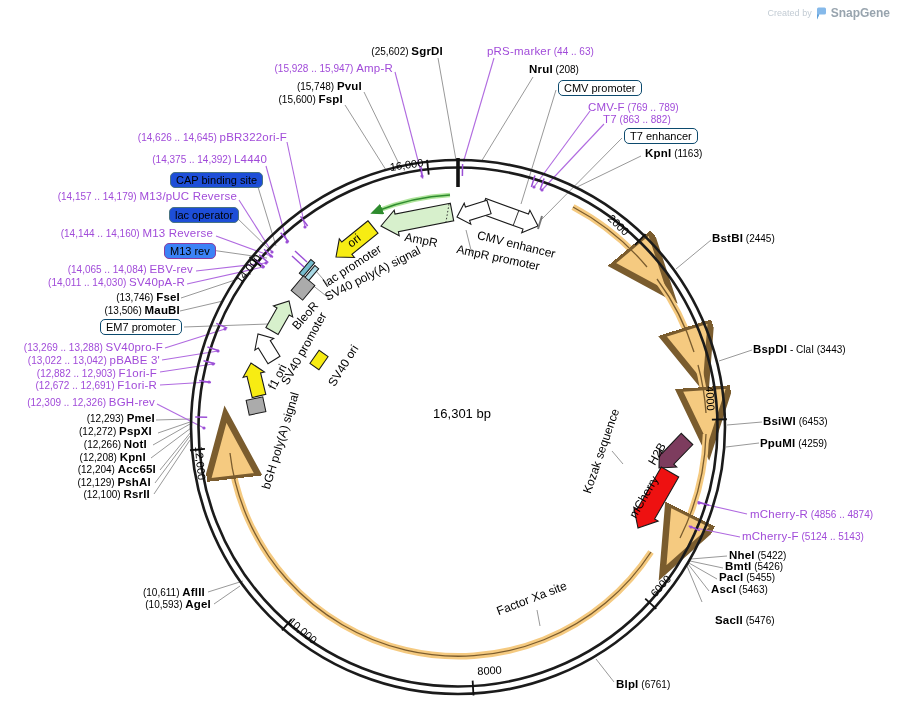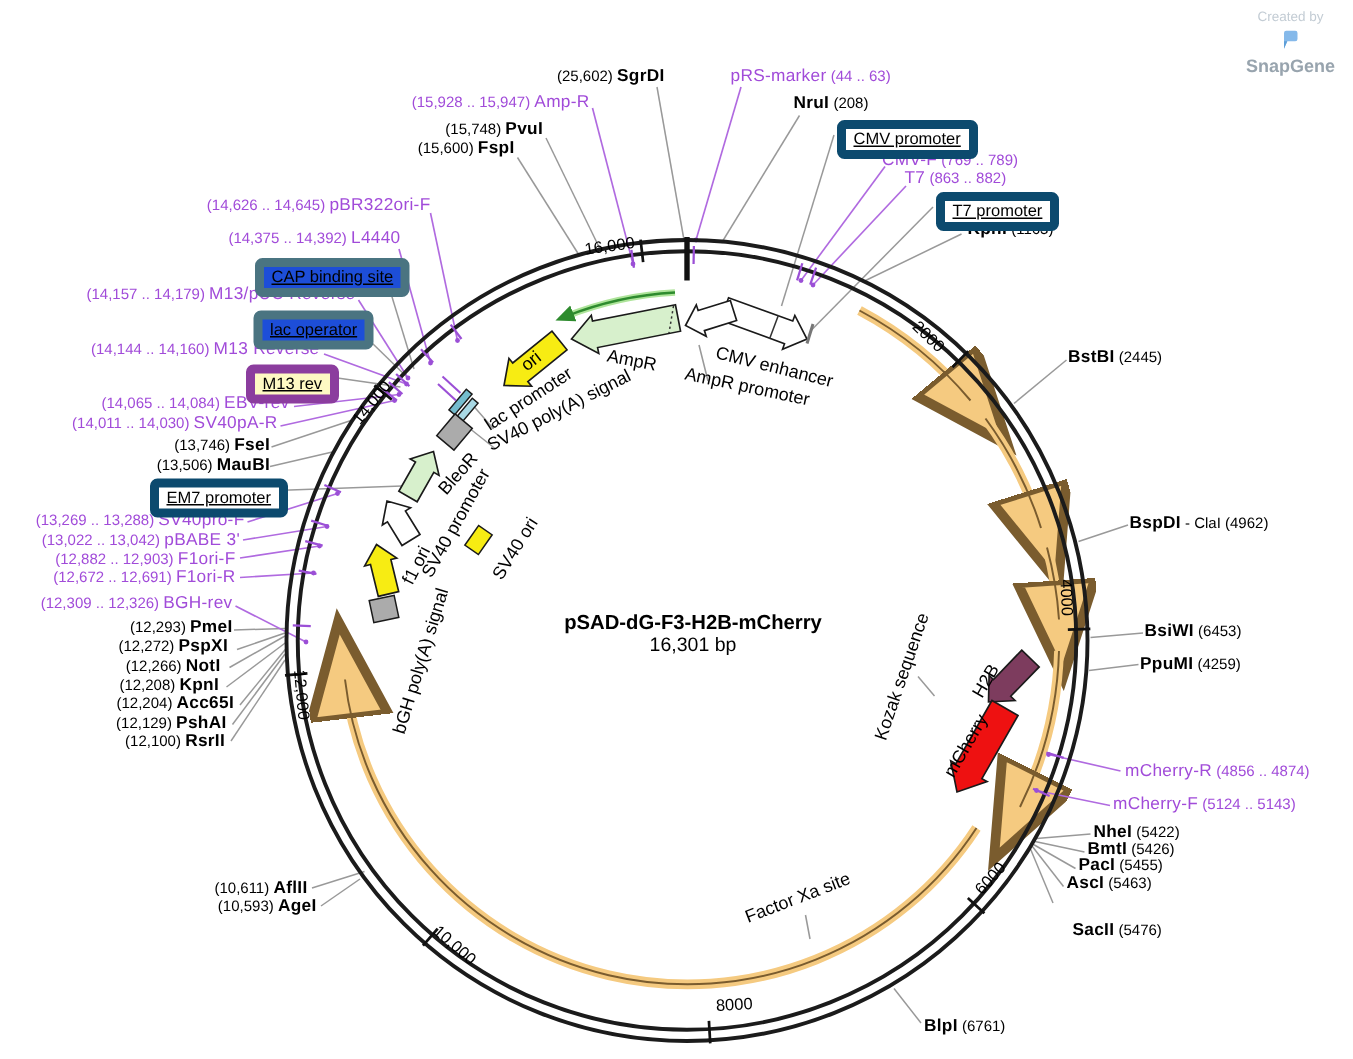--- a/index.html
+++ b/index.html
@@ -5,29 +5,29 @@
   html,body{margin:0;padding:0;background:#fff;}
   #stage{position:relative;width:902px;height:706px;background:#ffffff;overflow:hidden;
          font-family:"Liberation Sans", sans-serif;}
   #geom{position:absolute;left:0;top:0;}
   .lab{position:absolute;white-space:nowrap;line-height:13px;font-size:11px;color:#000;}
   .lab .nm{font-weight:bold;font-size:11.5px;letter-spacing:.2px;}
   .lab .num{font-size:10px;}
   .lab.primer{color:#A14BD9;}
   .lab.primer .nm{font-weight:normal;font-size:11.5px;}
   .boxedlab{position:absolute;white-space:nowrap;font-size:11px;line-height:14px;height:14px;
-            padding:0 5px;border:6px solid #0c4a6e;border-radius:5px;background:#fff;color:#000;text-decoration:underline;}
+            padding:0 5px;border:1px solid #0c4a6e;border-radius:5px;background:#fff;color:#000;}
   .boxedlab.teal{background:#1d4ed8;border-color:#4a7481;}
-  .boxedlab.purple{background:#fef9c3;border-color:#8b3d9e;}
+  .boxedlab.purple{background:#3b82f6;border-color:#8b3d9e;}
   .flabel{position:absolute;white-space:nowrap;font-size:12px;color:#000;transform-origin:0 0;line-height:13px;}
   .ticklab{position:absolute;white-space:nowrap;font-size:11px;color:#000;transform-origin:0 0;line-height:12px;}
   .title-wrap{position:absolute;text-align:center;transform:translateX(-50%);}
   .ptitle{font-size:13.5px;font-weight:bold;color:#000;line-height:16px;}
   .psize{font-size:13px;color:#000;line-height:14px;}
-  .watermark{position:absolute;right:12px;top:6px;display:flex;align-items:center;gap:4px;flex-direction:column;}
+  .watermark{position:absolute;right:12px;top:6px;display:flex;align-items:center;gap:4px;}
   .wm-created{font-size:9px;color:#c3ccd4;}
   .wm-brand{font-size:12px;font-weight:600;color:#98a4ae;}
 </style>
 </head>
 <body>
 
 <div id="stage">
   <svg id="geom" width="902" height="706" viewBox="0 0 902 706">
       <defs>
         <marker id="mOr" markerWidth="12" markerHeight="10" refX="4" refY="4" orient="auto">
@@ -166,21 +166,21 @@
       <rect x="311" y="354.5" width="16" height="11" fill="#F7EC13" stroke="#1a1a1a" stroke-width="1" transform="rotate(-55 319 360)"></rect>
       <line x1="295" y1="251" x2="307" y2="262" stroke="#9B4FD6" stroke-width="1.4"></line>
       <line x1="292" y1="256" x2="304" y2="267" stroke="#9B4FD6" stroke-width="1.4"></line>
     </svg>
 
   <div id="labels">
       <div class="lab" style="left: 0px; top: 0px; transform: translate(443px, 45px) translateX(-100%);"><span class="num">(25,602) </span><span class="nm">SgrDI</span><span class="num"></span></div>
       <div class="lab" style="left: 0px; top: 0px; transform: translate(529px, 63px);"><span class="num"></span><span class="nm">NruI</span><span class="num">  (208)</span></div>
       <div class="lab" style="left: 0px; top: 0px; transform: translate(645px, 147px);"><span class="num"></span><span class="nm">KpnI</span><span class="num">  (1163)</span></div>
       <div class="lab" style="left: 0px; top: 0px; transform: translate(712px, 232px);"><span class="num"></span><span class="nm">BstBI</span><span class="num">  (2445)</span></div>
-      <div class="lab" style="left: 0px; top: 0px; transform: translate(753px, 343px);"><span class="num"></span><span class="nm">BspDI</span><span class="num">  - ClaI  (4962)</span></div>
+      <div class="lab" style="left: 0px; top: 0px; transform: translate(753px, 343px);"><span class="num"></span><span class="nm">BspDI</span><span class="num">  - ClaI  (3443)</span></div>
       <div class="lab" style="left: 0px; top: 0px; transform: translate(763px, 415px);"><span class="num"></span><span class="nm">BsiWI</span><span class="num">  (6453)</span></div>
       <div class="lab" style="left: 0px; top: 0px; transform: translate(760px, 437px);"><span class="num"></span><span class="nm">PpuMI</span><span class="num">  (4259)</span></div>
       <div class="lab" style="left: 0px; top: 0px; transform: translate(729px, 549px);"><span class="num"></span><span class="nm">NheI</span><span class="num">  (5422)</span></div>
       <div class="lab" style="left: 0px; top: 0px; transform: translate(725px, 560px);"><span class="num"></span><span class="nm">BmtI</span><span class="num">  (5426)</span></div>
       <div class="lab" style="left: 0px; top: 0px; transform: translate(719px, 571px);"><span class="num"></span><span class="nm">PacI</span><span class="num">  (5455)</span></div>
       <div class="lab" style="left: 0px; top: 0px; transform: translate(711px, 583px);"><span class="num"></span><span class="nm">AscI</span><span class="num">  (5463)</span></div>
       <div class="lab" style="left: 12px; top: 0px; transform: translate(703px, 594px); margin-top: 20px;"><span class="num"></span><span class="nm">SacII</span><span class="num">  (5476)</span></div>
       <div class="lab" style="left: 0px; top: 0px; transform: translate(616px, 678px);"><span class="num"></span><span class="nm">BlpI</span><span class="num">  (6761)</span></div>
       <div class="lab" style="left: 0px; top: 0px; transform: translate(205px, 586px) translateX(-100%);"><span class="num">(10,611) </span><span class="nm">AflII</span><span class="num"></span></div>
       <div class="lab" style="left: 0px; top: 0px; transform: translate(211px, 598px) translateX(-100%);"><span class="num">(10,593) </span><span class="nm">AgeI</span><span class="num"></span></div>
@@ -206,21 +206,21 @@
       <div class="lab primer" style="left: 0px; top: 0px; transform: translate(237px, 190px) translateX(-100%);"><span class="num">(14,157 .. 14,179) </span><span class="nm">M13/pUC Reverse</span><span class="num"></span></div>
       <div class="lab primer" style="left: 0px; top: 0px; transform: translate(213px, 227px) translateX(-100%);"><span class="num">(14,144 .. 14,160) </span><span class="nm">M13 Reverse</span><span class="num"></span></div>
       <div class="lab primer" style="left: 0px; top: 0px; transform: translate(193px, 263px) translateX(-100%);"><span class="num">(14,065 .. 14,084) </span><span class="nm">EBV-rev</span><span class="num"></span></div>
       <div class="lab primer" style="left: 0px; top: 0px; transform: translate(185px, 276px) translateX(-100%);"><span class="num">(14,011 .. 14,030) </span><span class="nm">SV40pA-R</span><span class="num"></span></div>
       <div class="lab primer" style="left: 0px; top: 0px; transform: translate(163px, 341px) translateX(-100%);"><span class="num">(13,269 .. 13,288) </span><span class="nm">SV40pro-F</span><span class="num"></span></div>
       <div class="lab primer" style="left: 0px; top: 0px; transform: translate(160px, 354px) translateX(-100%);"><span class="num">(13,022 .. 13,042) </span><span class="nm">pBABE 3'</span><span class="num"></span></div>
       <div class="lab primer" style="left: 0px; top: 0px; transform: translate(157px, 367px) translateX(-100%);"><span class="num">(12,882 .. 12,903) </span><span class="nm">F1ori-F</span><span class="num"></span></div>
       <div class="lab primer" style="left: 0px; top: 0px; transform: translate(157px, 379px) translateX(-100%);"><span class="num">(12,672 .. 12,691) </span><span class="nm">F1ori-R</span><span class="num"></span></div>
       <div class="lab primer" style="left: 0px; top: 0px; transform: translate(155px, 396px) translateX(-100%);"><span class="num">(12,309 .. 12,326) </span><span class="nm">BGH-rev</span><span class="num"></span></div>
       <div class="boxedlab " style="left: 0px; top: 0px; transform: translate(558px, 80px);">CMV promoter</div>
-      <div class="boxedlab " style="left: 0px; top: 0px; transform: translate(624px, 128px);">T7 promoter</div>
+      <div class="boxedlab " style="left: 0px; top: 0px; transform: translate(624px, 128px);">T7 enhancer</div>
       <div class="boxedlab " style="left: 0px; top: 0px; transform: translate(100px, 319px);">EM7 promoter</div>
       <div class="boxedlab teal" style="left: 0px; top: 0px; transform: translate(170px, 172px);">CAP binding site</div>
       <div class="boxedlab teal" style="left: 0px; top: 0px; transform: translate(169px, 207px);">lac operator</div>
       <div class="boxedlab purple" style="left: 0px; top: 0px; transform: translate(164px, 243px);">M13 rev</div>
       <div class="flabel" style="left: 0px; top: 0px; transform: translate(479px, 229px) rotate(14deg);">CMV enhancer</div>
       <div class="flabel" style="left: 0px; top: 0px; transform: translate(458px, 243px) rotate(12deg);">AmpR promoter</div>
       <div class="flabel" style="left: 0px; top: 0px; transform: translate(406px, 231px) rotate(11deg);">AmpR</div>
       <div class="flabel" style="left: 0px; top: 0px; transform: translate(345px, 240px) rotate(-38deg);">ori</div>
       <div class="flabel" style="left: 0px; top: 0px; transform: translate(321px, 279px) rotate(-33deg);">lac promoter</div>
       <div class="flabel" style="left: 0px; top: 0px; transform: translate(323px, 292px) rotate(-27deg);">SV40 poly(A) signal</div>
@@ -237,21 +237,20 @@
       <div class="ticklab" style="left: 0px; top: 0px; transform: translate(614px, 212px) rotate(44deg);">2000</div>
       <div class="ticklab" style="left: 0px; top: 0px; transform: translate(716px, 386px) rotate(88deg);">4000</div>
       <div class="ticklab" style="left: 0px; top: 0px; transform: translate(648px, 591px) rotate(-48deg);">6000</div>
       <div class="ticklab" style="left: 0px; top: 0px; transform: translate(477px, 665px) rotate(-3deg);">8000</div>
       <div class="ticklab" style="left: 0px; top: 0px; transform: translate(294px, 615px) rotate(41deg);">10,000</div>
       <div class="ticklab" style="left: 0px; top: 0px; transform: translate(205px, 446px) rotate(85deg);">12,000</div>
       <div class="ticklab" style="left: 0px; top: 0px; transform: translate(233px, 278px) rotate(-51deg);">14,000</div>
     </div>
 
   <div class="title-wrap" style="left:462px;top:407px;">
-    <div class="ptitle">pSAD-dG-F3-H2B-mCherry</div>
     <div class="psize">16,301 bp</div>
   </div>
 
   <div class="watermark">
     <span class="wm-created">Created by</span>
     <svg width="11" height="13" viewBox="0 0 11 13">
       <path d="M1,12.5 V2 Q1,0.5 2.5,0.5 H8.5 Q10,0.5 10,2 V6 Q10,7.5 8.5,7.5 H3.2 L1,12.5 Z" fill="#85b9ea"></path>
       <path d="M1,12.5 V7.5 H3.2 Z" fill="#5e9fd8"></path>
     </svg>
     <span class="wm-brand">SnapGene</span>

